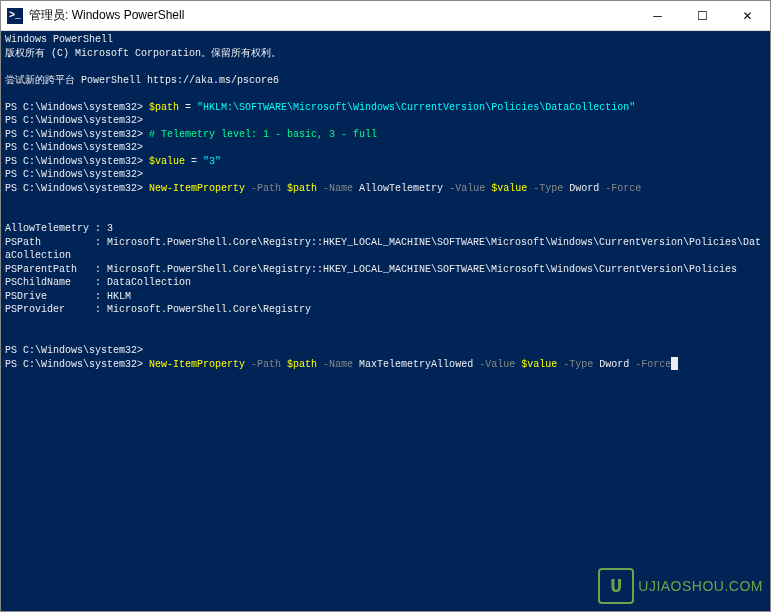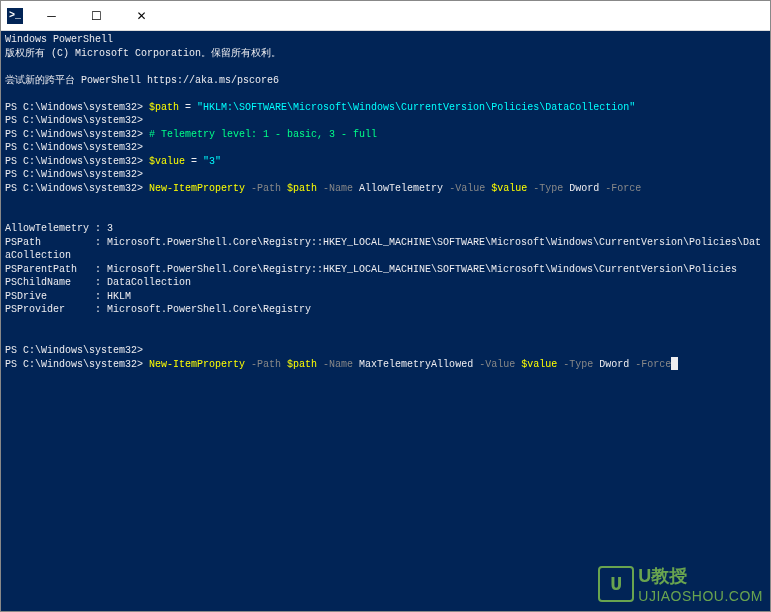--- a/index.html
+++ b/index.html
@@ -106,20 +106,21 @@
     }
     .watermark-text .big { font-size: 18px; font-weight: bold; }
     .watermark-text .small { font-size: 14px; letter-spacing: 0.5px; }
   </style>
 </head>
 <body>
 
 <div class="window">
   <div class="titlebar">
     <span class="titlebar-icon">&gt;_</span>
+    <span class="titlebar-text">管理员: Windows PowerShell</span>
     <div class="win-controls">
       <div class="win-btn">─</div>
       <div class="win-btn">☐</div>
       <div class="win-btn close">✕</div>
     </div>
   </div>
 
   <div class="terminal"><span class="ps-white">Windows PowerShell</span>
 <span class="ps-white">版权所有 (C) Microsoft Corporation。保留所有权利。</span>
 
@@ -142,16 +143,15 @@
 <span class="ps-white">PSProvider     :</span><span class="ps-white"> Microsoft.PowerShell.Core\Registry</span>
 
 
 <span class="ps-white">PS C:\Windows\system32&gt;</span>
 <span class="ps-white">PS C:\Windows\system32&gt;</span> <span class="ps-yellow">New-ItemProperty</span><span class="ps-gray"> -Path </span><span class="ps-yellow">$path</span><span class="ps-gray"> -Name </span><span class="ps-white">MaxTelemetryAllowed</span><span class="ps-gray"> -Value </span><span class="ps-yellow">$value</span><span class="ps-gray"> -Type </span><span class="ps-white">Dword</span><span class="ps-gray"> -Force</span><span class="cursor"></span></div>
 </div>
 
 <div class="watermark">
   <div class="watermark-icon">U</div>
   <div class="watermark-text">
-    <span class="big">U教授</span>
     <span class="small">UJIAOSHOU.COM</span>
   </div>
 </div>
 
 </body></html>

